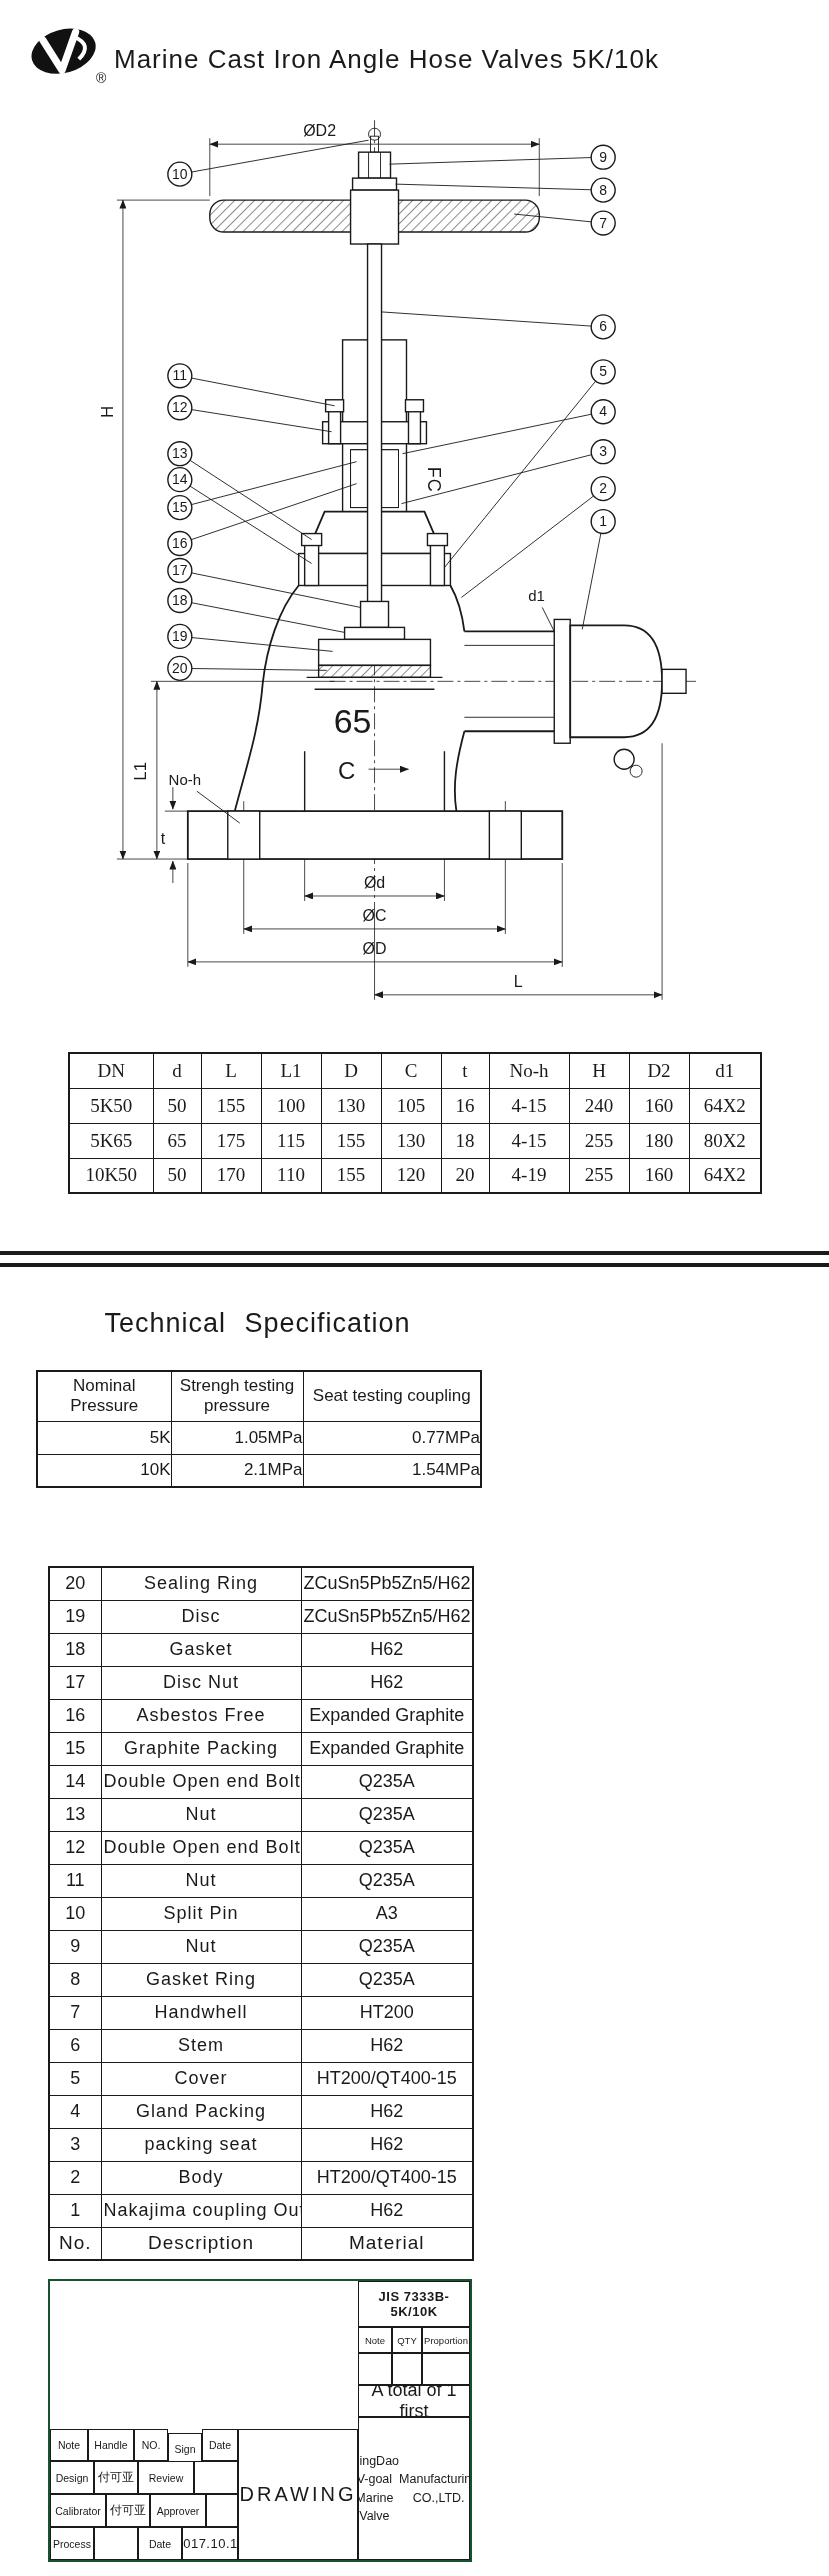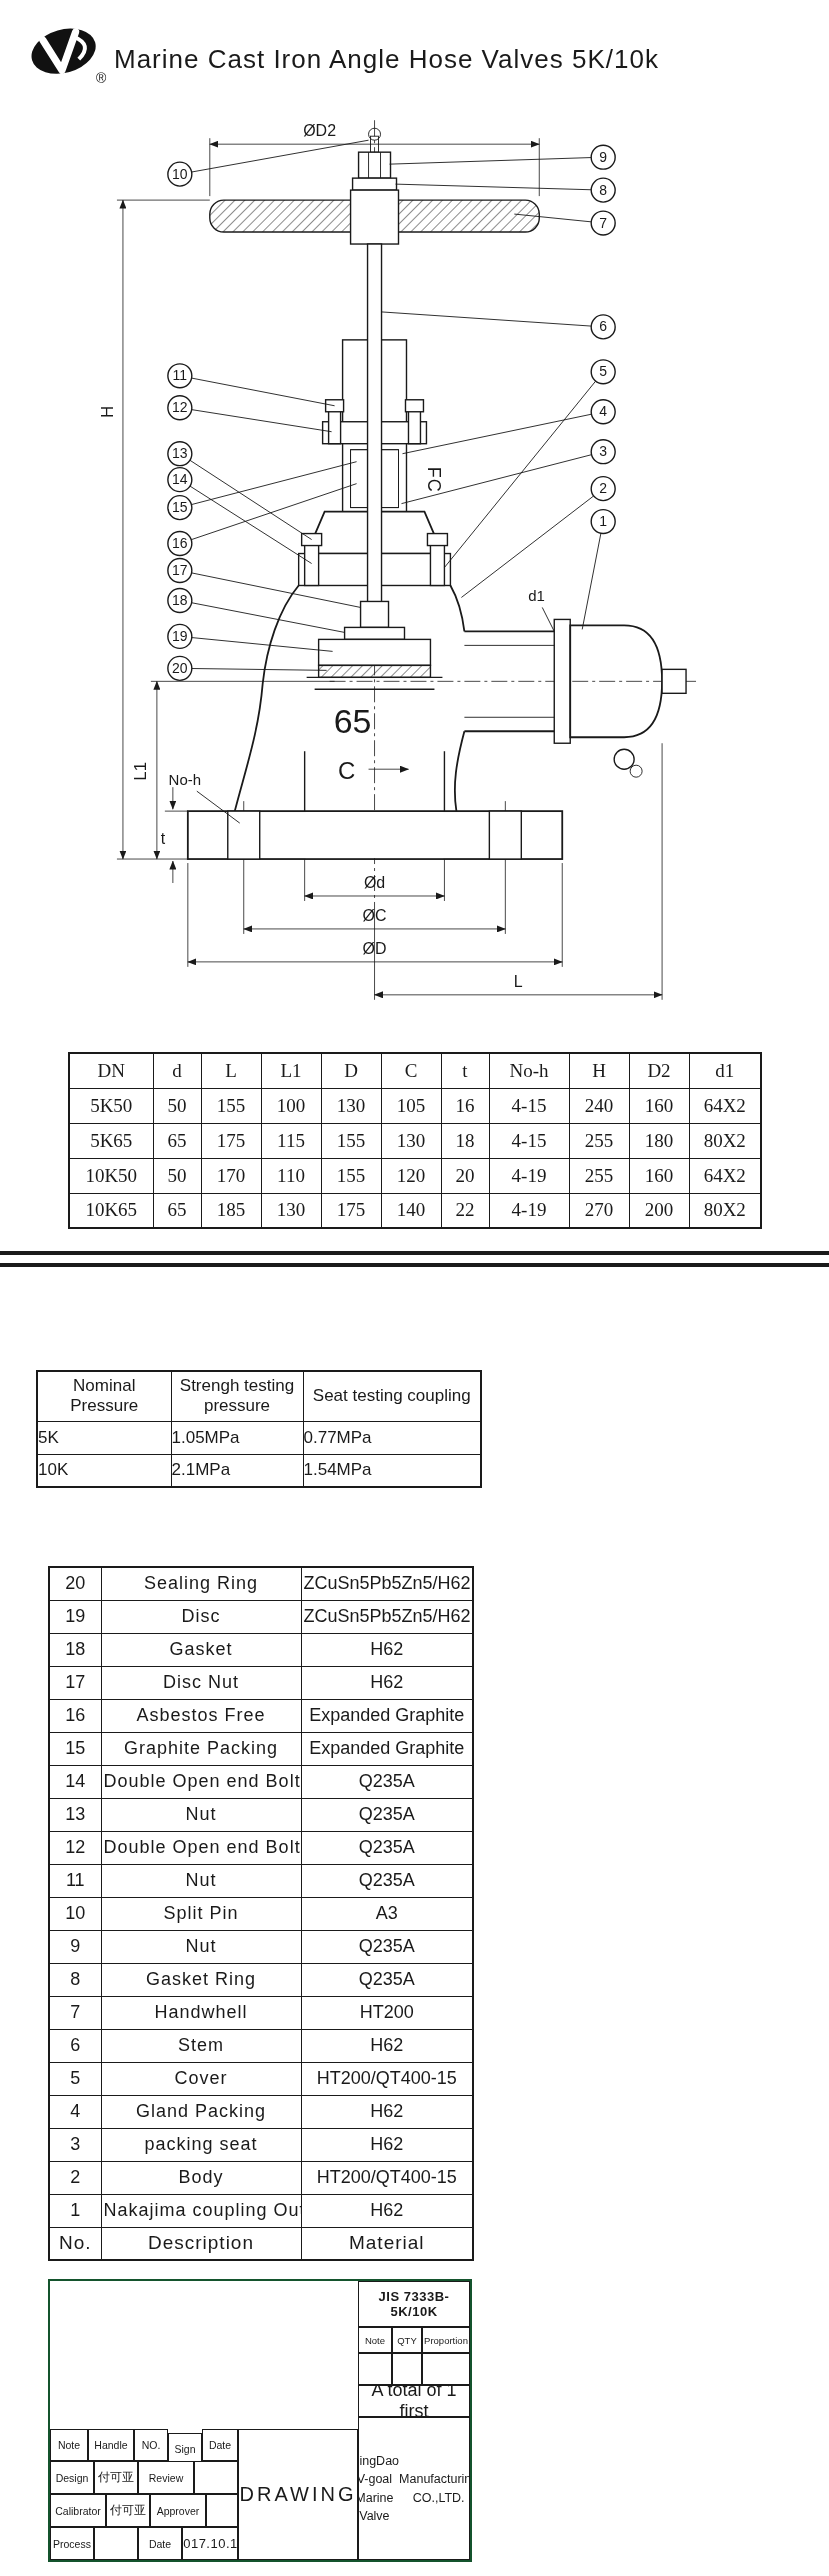--- a/index.html
+++ b/index.html
@@ -33,21 +33,21 @@
 
   
   .rule{position:absolute;left:0;width:829px;height:4px;background:#1a1a1a}
 
   
   .tech-title{position:absolute;left:36px;top:1308px;width:443px;text-align:center;font-size:27px;
               font-weight:normal;letter-spacing:1px;word-spacing:10px;white-space:nowrap}
   .tech-table{position:absolute;left:36px;top:1370px;width:443px;border-collapse:collapse;table-layout:fixed;
               font-size:17px;border:2px solid #1a1a1a}
   .tech-table th{border:1px solid #1a1a1a;height:50px;font-weight:normal;text-align:center;padding:0 4px}
-  .tech-table td{border:1px solid #1a1a1a;height:33px;text-align:left;padding:0}
+  .tech-table td{border:1px solid #1a1a1a;height:33px;text-align:right;padding:0}
 
   
   .parts{position:absolute;left:48px;top:1566px;width:424px;border-collapse:collapse;table-layout:fixed;
          font-size:18px;border:2px solid #1a1a1a}
   .parts td{border:1px solid #1a1a1a;height:33px;text-align:center;padding:0 2px;overflow:hidden;white-space:nowrap}
   .parts tbody td:nth-child(2){letter-spacing:1px}
   .parts tfoot td{font-size:19px;letter-spacing:1px}
 
   
   .tblock{position:absolute;left:48px;top:2279px;width:424px;height:283px;border:2px solid #14532d;background:#fff}
@@ -371,39 +371,27 @@
           <td>170</td>
           <td>110</td>
           <td>155</td>
           <td>120</td>
           <td>20</td>
           <td>4-19</td>
           <td>255</td>
           <td>160</td>
           <td>64X2</td>
         </tr>
-        <tr>
-          <td>10K65</td>
-          <td>65</td>
-          <td>185</td>
-          <td>130</td>
-          <td>175</td>
-          <td>140</td>
-          <td>22</td>
-          <td>4-19</td>
-          <td>270</td>
-          <td>200</td>
-          <td>80X2</td>
-        </tr>
       </tbody>
   </table>
 
   <div class="rule" style="top:1251px"></div>
   <div class="rule" style="top:1263px"></div>
 
+  <h2 class="tech-title">Technical Specification</h2>
   <table class="tech-table">
     <colgroup>
         <col style="width:134px">
         <col style="width:132px">
         <col style="width:178px">
       </colgroup>
     <thead>
       <tr>
         <th>Nominal Pressure</th>
         <th>Strengh testing pressure</th>

